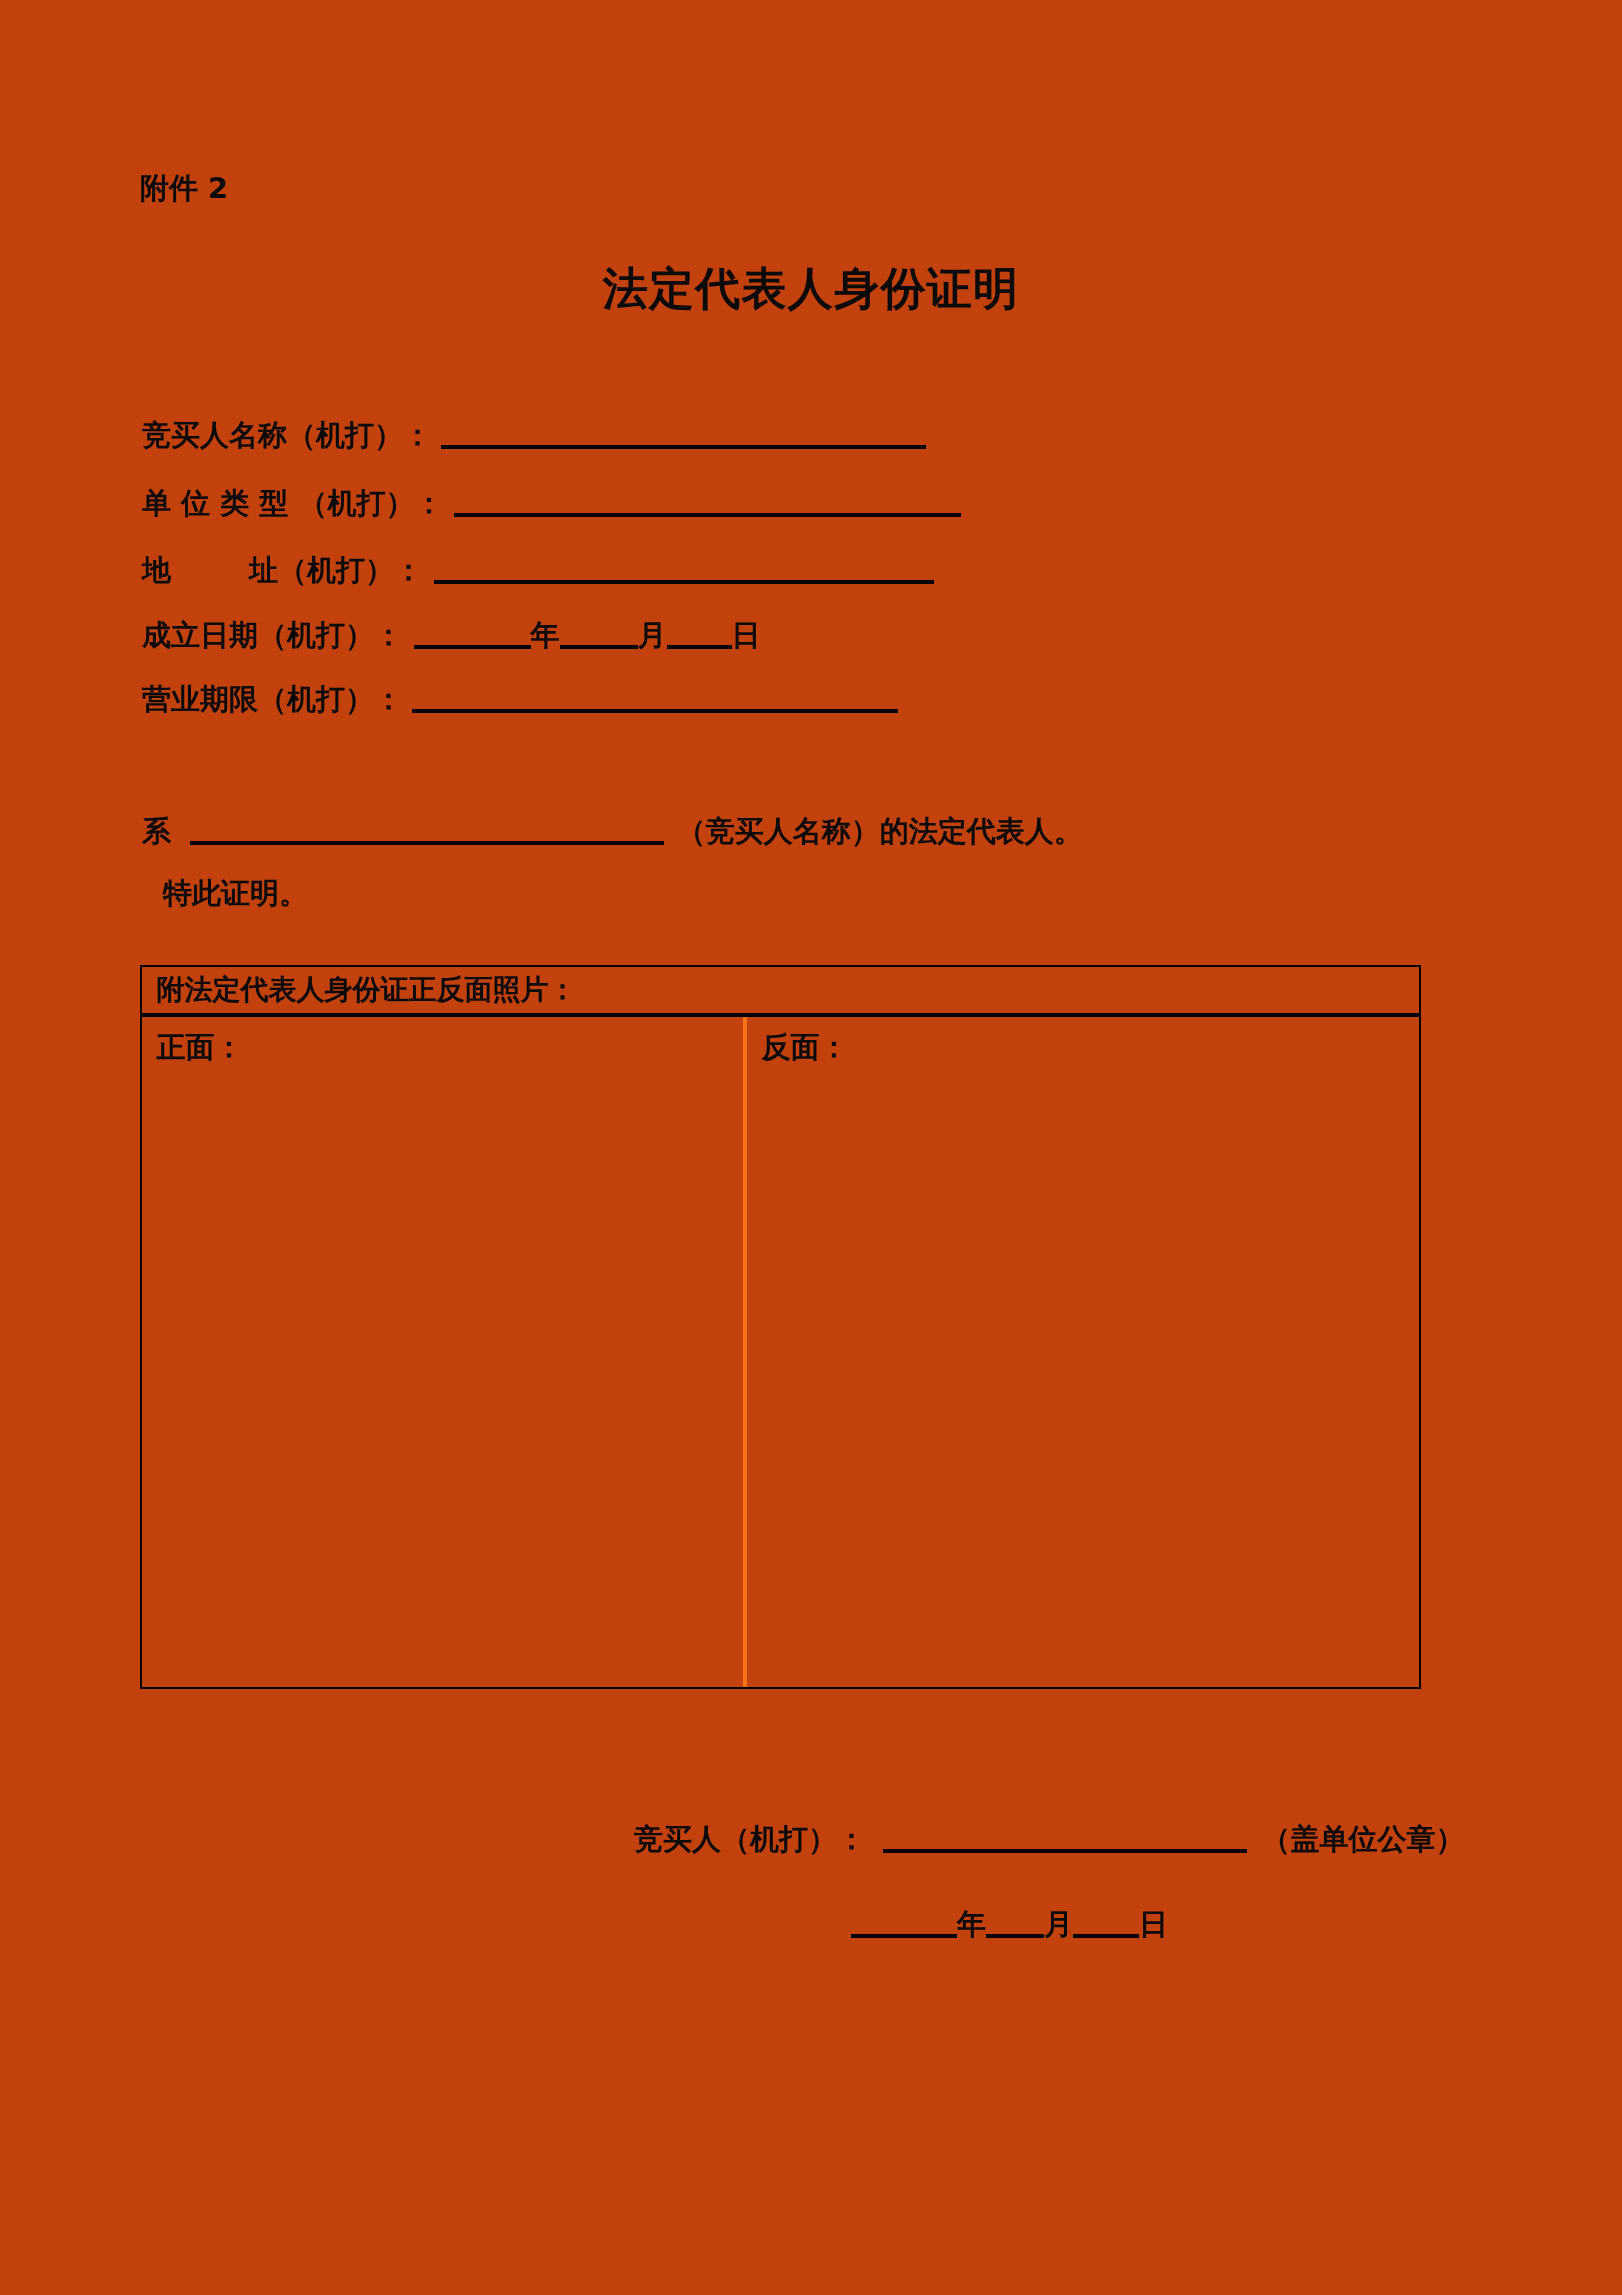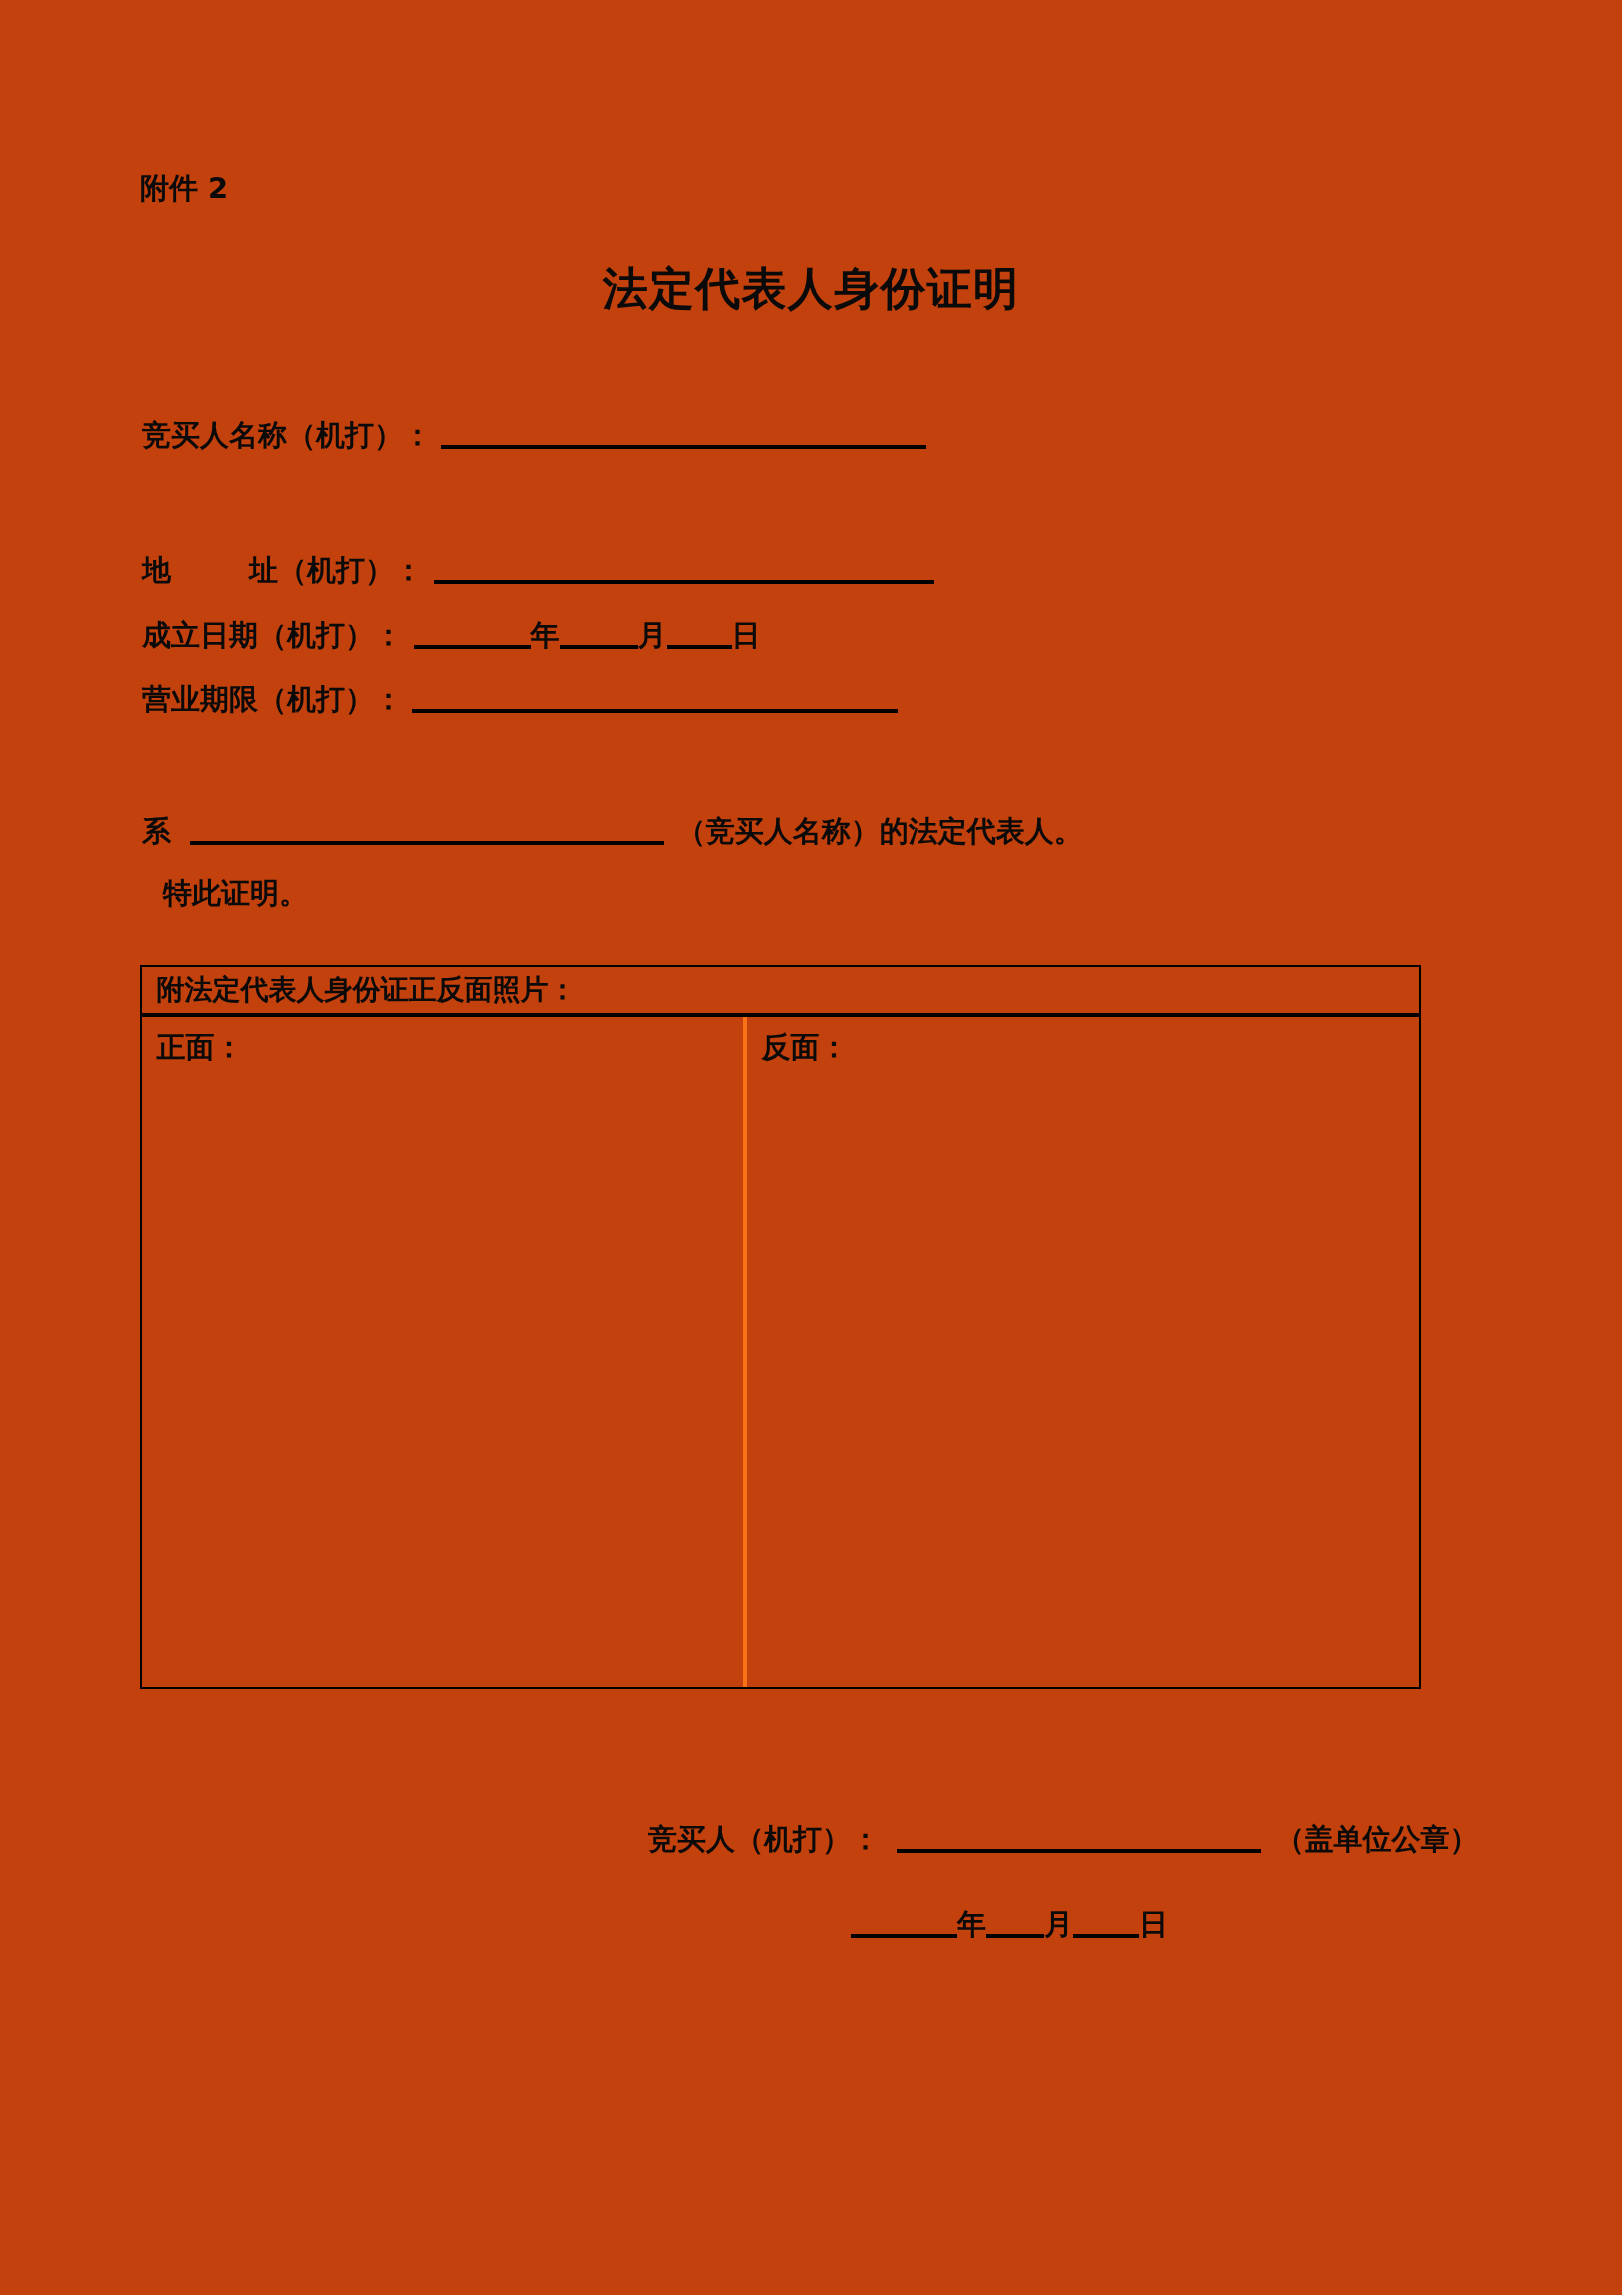--- a/index.html
+++ b/index.html
@@ -48,20 +48,23 @@
 <div class="page">
 
   <div class="abs txt b44" style="left:140px;top:170px;">附件 2</div>
 
   <div class="abs title" style="top:259px;">法定代表人身份证明</div>
 
   <div class="row" style="left:142px;top:416px;font-family:Liberation Mono, monospace;">
     <span>竞买人名称（机打）：</span><span class="blank" style="width:485px;margin-left:9.2px;"></span>
   </div>
 
+  <div class="row" style="left:142px;top:484px;">
+    <span>单 位 类 型 （机打）：</span><span class="blank" style="width:507px;margin-left:10.6px;"></span>
+  </div>
 
   <div class="row" style="left:142px;top:551px;">
     <span>地</span><span style="display:inline-block;width:78px;"></span><span>址（机打）：</span><span class="blank" style="width:500px;margin-left:10.6px;"></span>
   </div>
 
   <div class="row" style="left:142px;top:616px;">
     <span>成立日期（机打）：</span><span class="blank" style="width:117px;margin-left:10.6px;"></span><span>年</span><span class="blank" style="width:78px;"></span><span>月</span><span class="blank" style="width:65px;"></span><span>日</span>
   </div>
 
   <div class="row" style="left:142px;top:680px;">
@@ -82,21 +85,21 @@
     <div class="photo-box-body">
       <div class="photo-cell front">
         <span>正面：</span>
       </div>
       <div class="photo-cell back">
         <span>反面：</span>
       </div>
     </div>
   </div>
 
-  <div class="row" style="left:648px;top:1820px;">
+  <div class="row" style="left:634px;top:1820px;">
     <span>竞买人（机打）：</span><span class="blank" style="width:364px;margin-left:17px;"></span><span style="margin-left:14.5px;">（盖单位公章）</span>
   </div>
 
   <div class="row" style="left:851px;top:1905px;">
     <span class="blank" style="width:106px;"></span><span>年</span><span class="blank" style="width:58px;"></span><span>月</span><span class="blank" style="width:66px;"></span><span>日</span>
   </div>
 
 </div>
 
 

